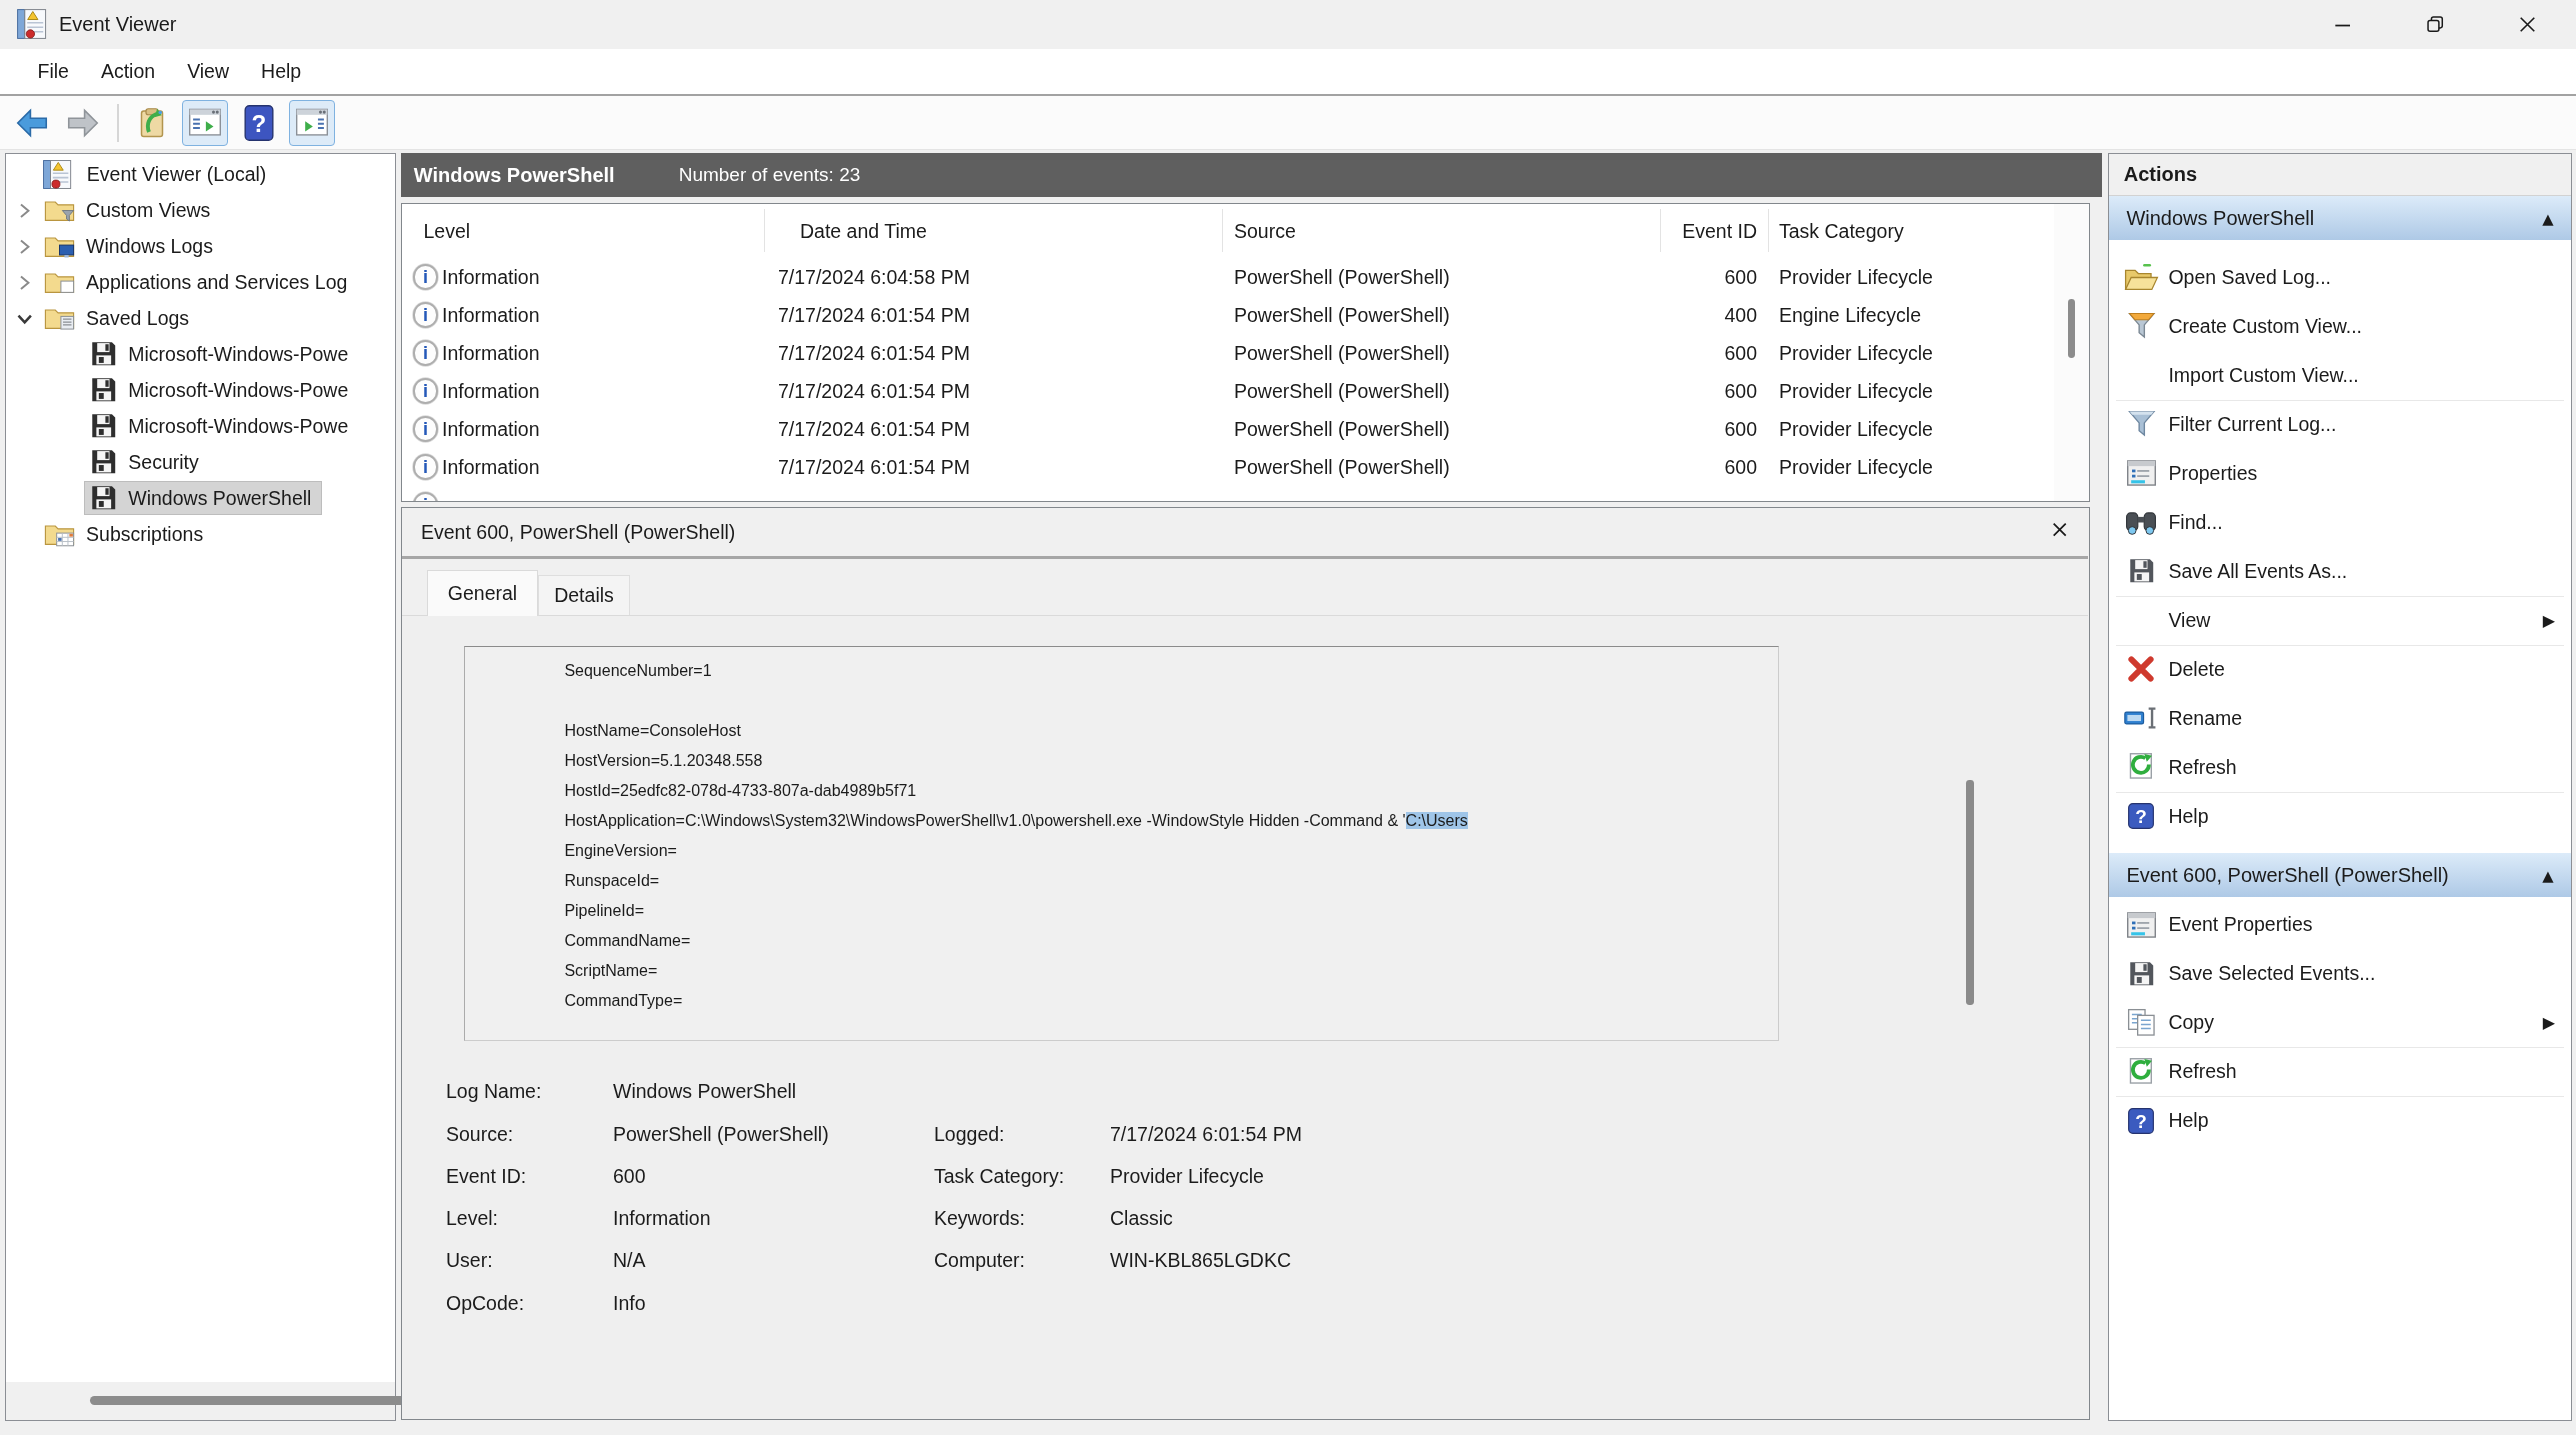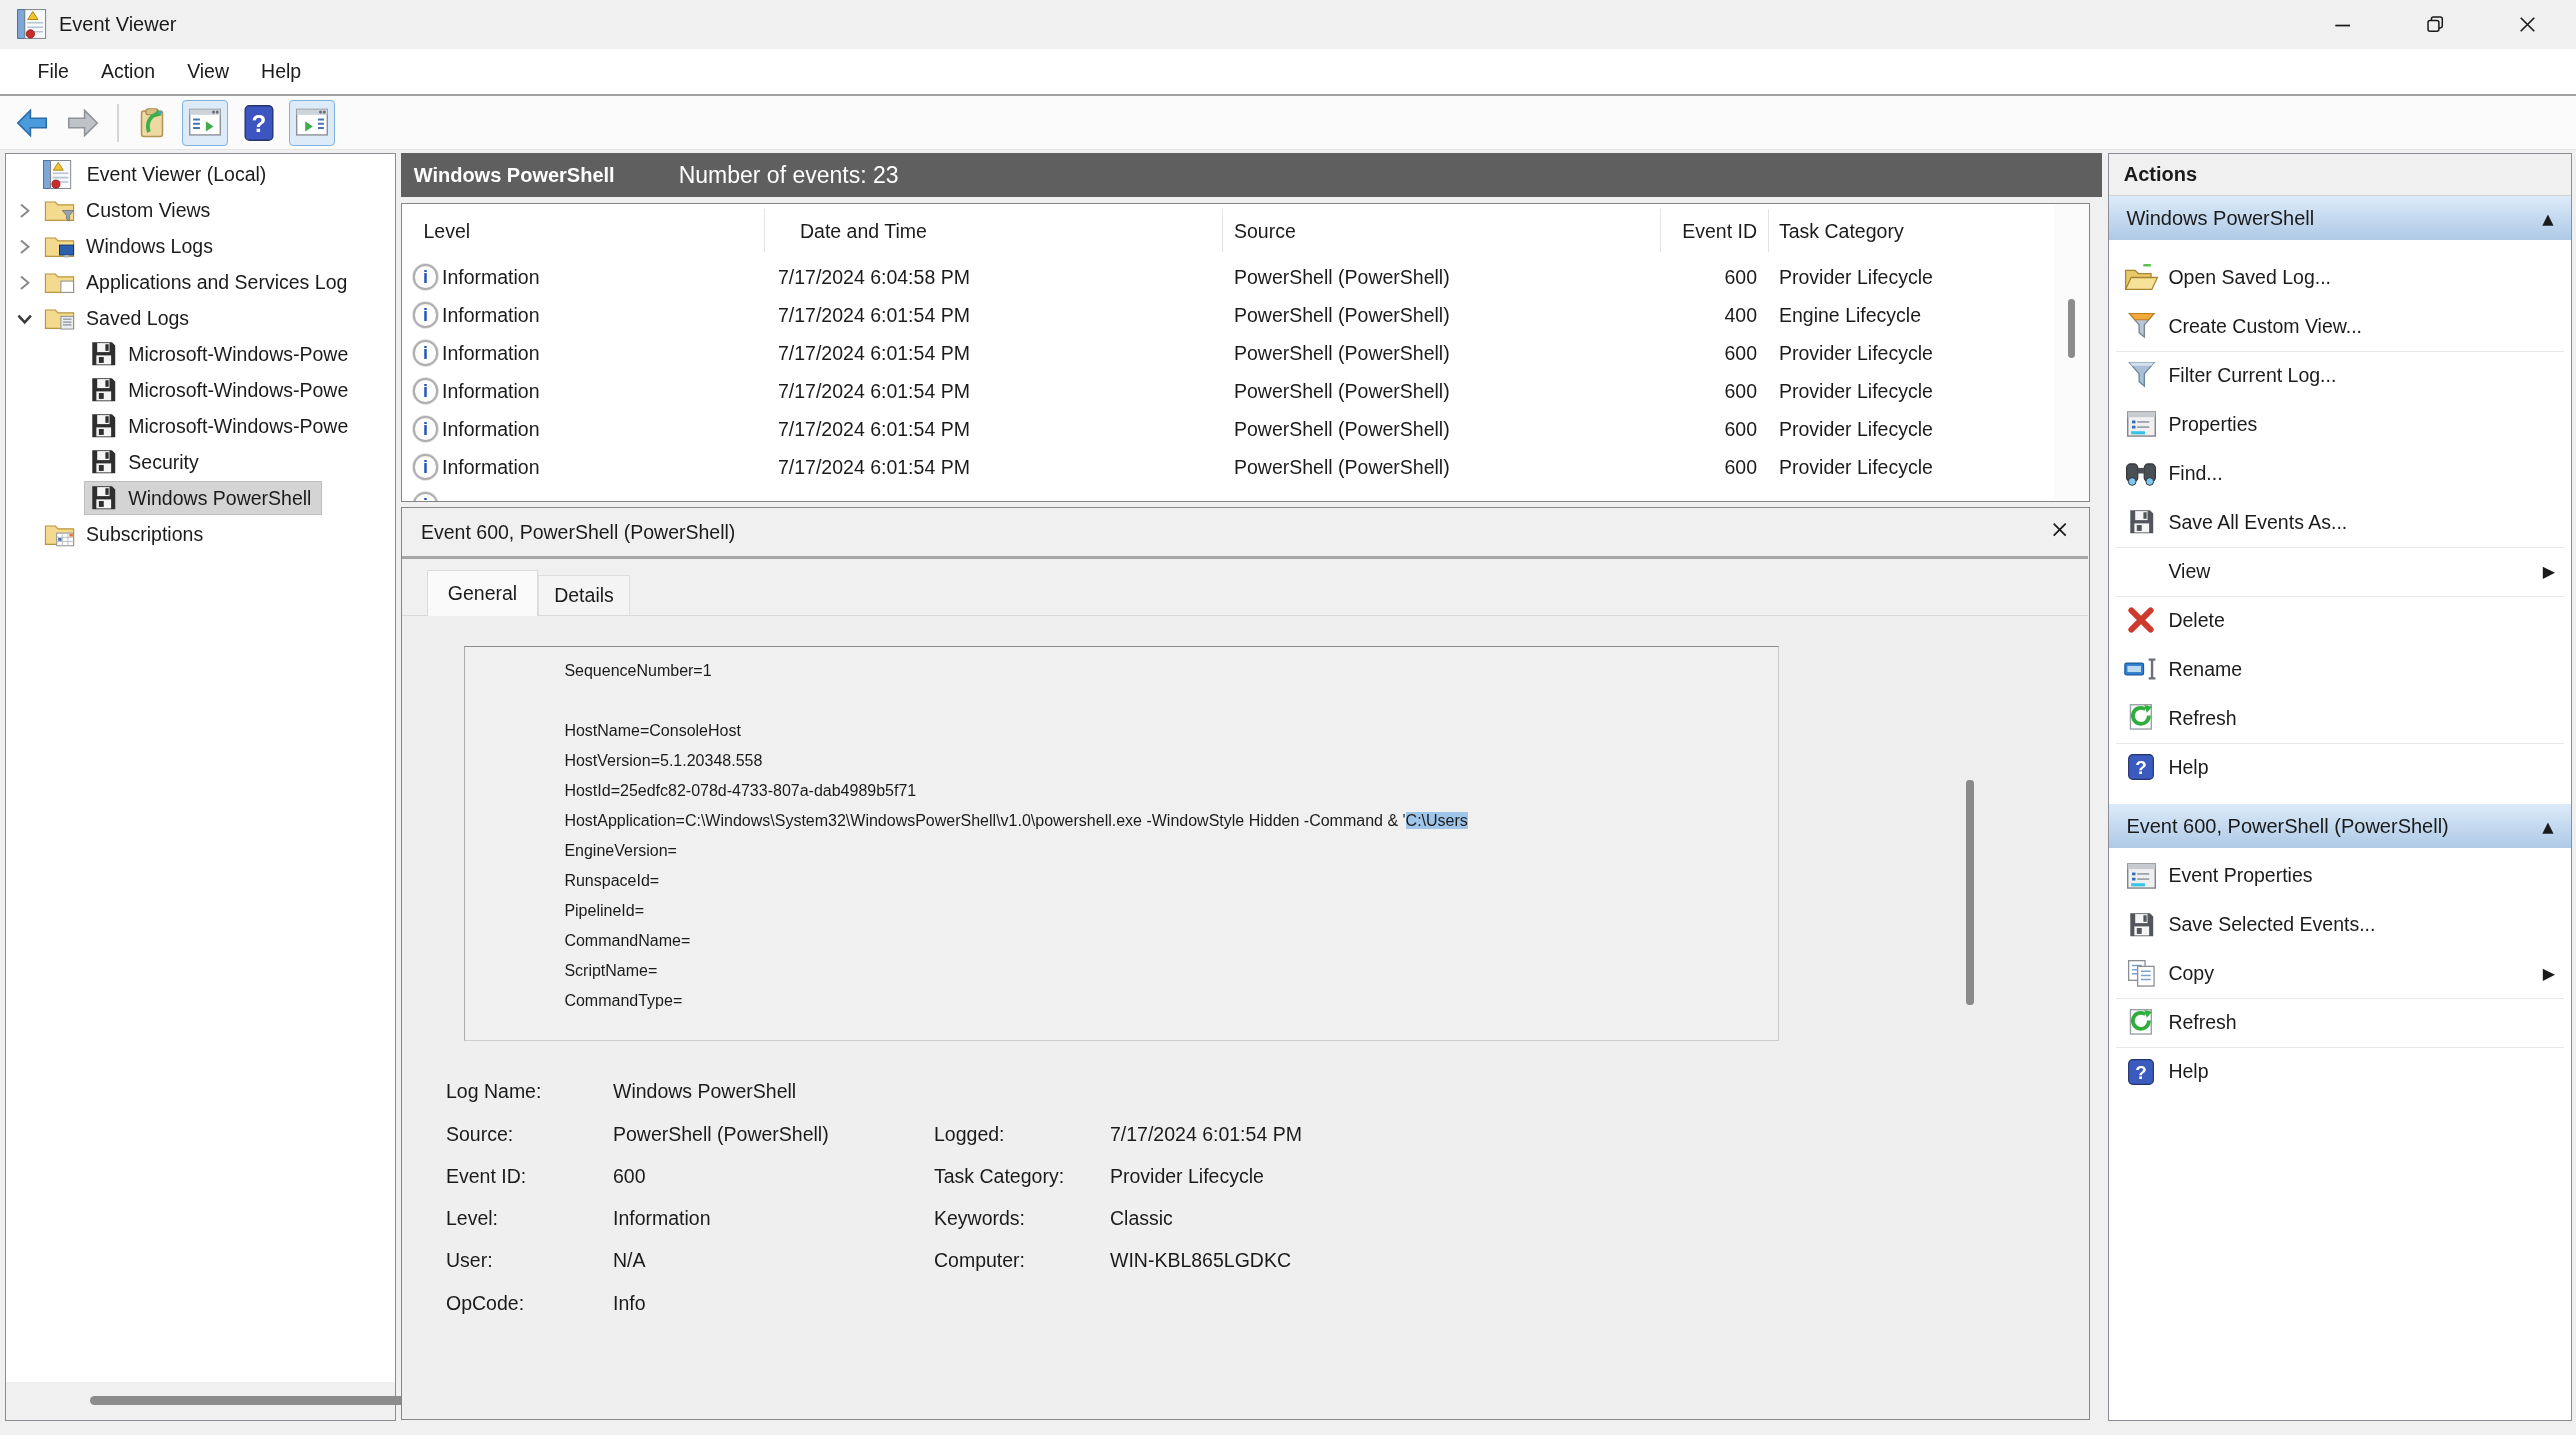--- a/index.html
+++ b/index.html
@@ -40,21 +40,21 @@
   .lvl2 { padding-left:83px; } .lvl2 .node-icon { margin-right:9.4px; }
   .node-icon { flex:0 0 auto; display:flex; }
   .sel-wrap { display:flex; align-items:center; background:#d4d4d4; outline:0.7px solid #bdbdbd; height:32px; padding:0 9.4px 0 4px; margin-left:-4px; }
   .sel-wrap .node-icon { margin-right:9.4px; }
   .tree-hscroll { position:absolute; left:0; right:0; bottom:0; height:38px; background:#f0f0f0; }
   .tree-hscroll .thumb { position:absolute; left:84px; top:14px; width:451px; height:9.4px; border-radius:4.7px; background:#8c8c8c; }
   
   .center-panel { position:absolute; left:401px; top:153px; width:1701px; height:1268px; }
   .list-titlebar { position:absolute; left:0; top:0; width:1701px; height:44px; background:#5f5f5f; color:#fff; display:flex; align-items:center; padding-left:12.7px; }
   .list-titlebar .t { font-weight:bold; font-size:20px; }
-  .list-titlebar .c { margin-left:64px; font-size:23px; }
+  .list-titlebar .c { margin-left:64px; font-size:19px; }
   .list-box { position:absolute; left:0; top:50px; width:1689px; height:299px; background:#fff; border:1.3px solid #82878c; overflow:hidden; }
   .thead { position:relative; height:54px; }
   .thead .hcell { position:absolute; top:0; height:54px; display:flex; align-items:center; }
   .hc-level { left:21.5px; } .hc-date { left:398px;text-align:center; } .hc-source { left:832px; }
   .hc-id { left:1260px; width:95px; justify-content:flex-end; }
   .hc-cat { left:1377px; }
   .hsep { position:absolute; top:5.4px; height:43px; width:0.7px; background:#e3e3e3; }
   .trow { position:relative; height:38px; }
   .trow .cell { position:absolute; top:0; height:38px; display:flex; align-items:center; }
   .c-icon { left:10.7px; } .c-level { left:40px; } .c-date { left:376px; } .c-source { left:832px; }
@@ -535,20 +535,24 @@
       </div>
       <div class="act-item">
         <span class="ic">
           <svg width="29.5" height="29.5" viewBox="0 0 17 16">
             <path d="M1.5 1 h14 l-5.5 6.5 v7 l-3 -2.5 v-4.5 z" fill="#b9c7d4" stroke="#7b8894" stroke-width="0.8"></path>
             <path d="M1.5 1 h14 l-3 3.5 h-8 z" fill="#f2a93b" stroke="#c07f1d" stroke-width="0.6"></path>
           </svg>
         </span>
         <span class="lbl">Create Custom View...</span>
       </div>
+      <div class="act-item">
+        <span class="ic"></span>
+        <span class="lbl">Import Custom View...</span>
+      </div>
       <div class="act-item sep-before">
         <span class="ic">
           <svg width="29.5" height="29.5" viewBox="0 0 17 16">
             <path d="M1.5 1 h14 l-5.5 6.5 v7 l-3 -2.5 v-4.5 z" fill="#a9c0d6" stroke="#6e87a0" stroke-width="0.8"></path>
             <path d="M1.5 1 h14 l-1.5 1.8 h-11 z" fill="#d4e2ee"></path>
           </svg>
         </span>
         <span class="lbl">Filter Current Log...</span>
       </div>
       <div class="act-item">

